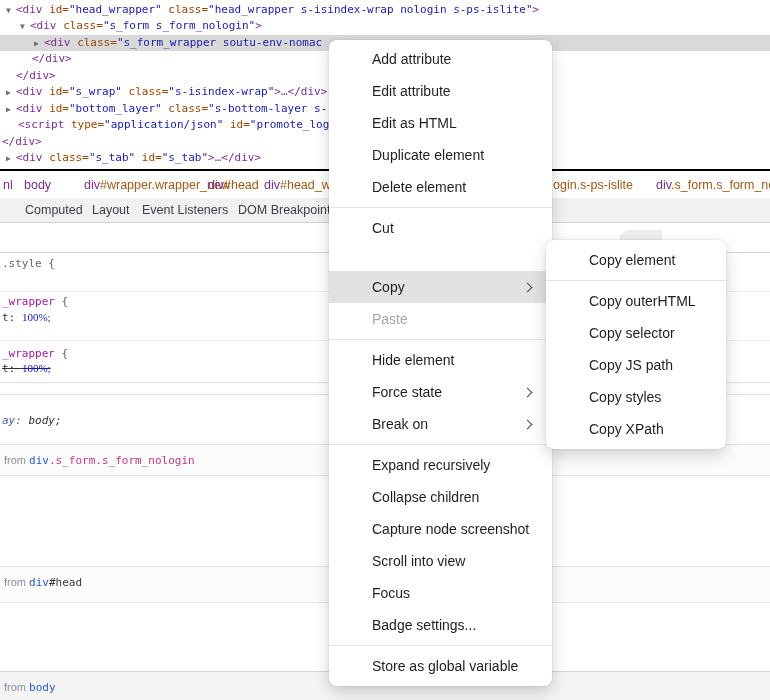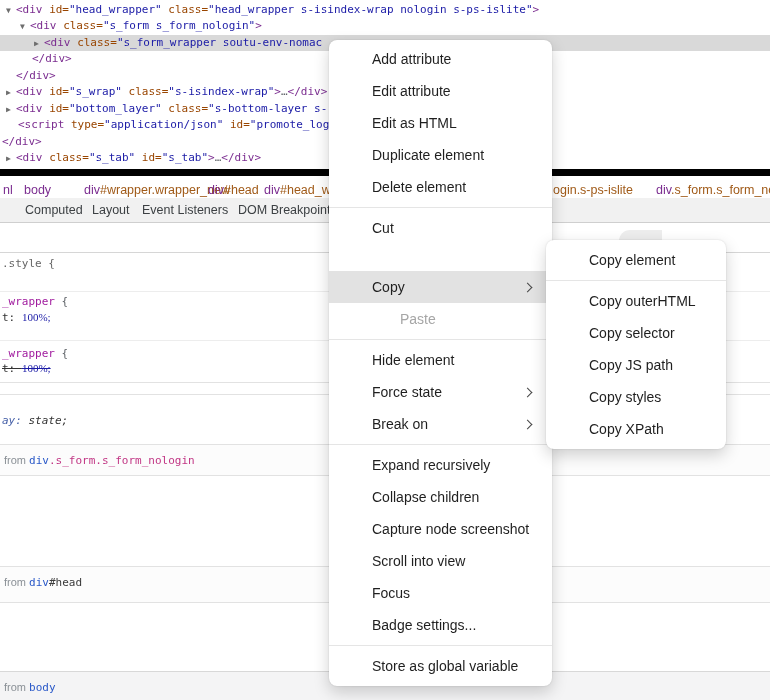--- a/index.html
+++ b/index.html
@@ -22,21 +22,21 @@
   .r4{top:51px;padding-left:32px;}
   .r5{top:68px;padding-left:16px;}
   .r6{top:84px;padding-left:6px;}
   .r7{top:101px;padding-left:6px;}
   .r8{top:117px;padding-left:18px;}
   .r9{top:134px;padding-left:2px;}
   .r10{top:150px;padding-left:6px;}
 
   
   .crumbs{position:absolute;top:169px;left:0;width:770px;height:28px;line-height:28px;
-          border-top:7px solid #000000;font-size:12.5px;white-space:nowrap;}
+          border-top:2px solid #000000;font-size:12.5px;white-space:nowrap;}
   .crumb{position:absolute;top:0;}
   .ctag{color:#7b2d90;}
   .crest{color:#a05a18;}
   .cb1{left:3px;}.cb2{left:24px;}.cb3{left:60px;margin-left:24px;}.cb4{left:208px;}.cb5{left:264px;}
   .cb6{left:553px;}.cb7{left:656px;}
 
   
   .subtabs{position:absolute;top:198px;left:0;width:770px;height:24px;line-height:24px;
            background:#f1f1f1;border-bottom:1px solid #cfcfcf;font-size:12.5px;color:#3c4043;}
   .stab{position:absolute;top:0;}
@@ -82,21 +82,21 @@
   
   .menu{position:absolute;left:329px;top:40px;width:223px;background:#fff;z-index:10;
         border-radius:8px;box-shadow:0 6px 16px rgba(0,0,0,.18),0 0 2px rgba(0,0,0,.14);
         padding:3px 0 4px 0;}
   .submenu{position:absolute;left:546px;top:240px;width:180px;background:#fff;z-index:11;
         border-radius:8px;box-shadow:0 6px 16px rgba(0,0,0,.18),0 0 2px rgba(0,0,0,.14);
         padding:4px 0;}
   .mi{position:relative;height:32px;line-height:32px;padding-left:43px;
       font-size:14px;color:#1f1f1f;cursor:default;}
   .mi.hl{background:#e2e2e2;margin-top:27px;}
-  .mi.dis{color:#a6a6a6;margin-left:28px;}
+  .mi.dis{color:#a6a6a6;}
   .msep{height:1px;background:#e5e5e5;margin:4px 0;}
   .chev{position:absolute;right:21px;top:12.5px;width:6px;height:6px;
         border-top:1.5px solid #454545;border-right:1.5px solid #454545;
         transform:rotate(45deg);}
 </style>
 </head>
 <body>
 
 <div class="screen">
 
@@ -135,21 +135,21 @@
     <div class="shr hr0"></div>
     <div class="srow sr1"><span>.style {</span></div>
     <div class="shr hr1"></div>
     <div class="srow sr2a"><span class="selr">_wrapper </span><span class="brace">{</span></div>
     <div class="srow sr2b"><span class="prop">t: </span><span class="val">100%;</span></div>
     <div class="shr hr2"></div>
     <div class="srow sr3a"><span class="selr">_wrapper </span><span class="brace">{</span></div>
     <div class="srow sr3b struck"><span class="prop">t: </span><span class="val">100%;</span></div>
     <div class="shr hr3"></div>
     <div class="shr hr4"></div>
-    <div class="srow sr4"><span class="prop" style="color:#4660a8">ay: </span><span>state;</span></div>
+    <div class="srow sr4"><span class="prop" style="color:#4660a8">ay: </span><span>body;</span></div>
     <div class="shr hr5"></div>
     <div class="inhrow1">
       <span class="inh"><span class="inh-from">from </span><span class="inh-tag">div</span><span class="inh-rest">.s_form.s_form_nologin</span></span>
     </div>
     <div class="shr hr6"></div>
     <div class="shr hr7"></div>
     <div class="inhrow2">
       <span class="inh"><span class="inh-from">from </span><span class="inh-tag">div</span><span class="inh-id">#head</span></span>
     </div>
     <div class="shr hr8"></div>

